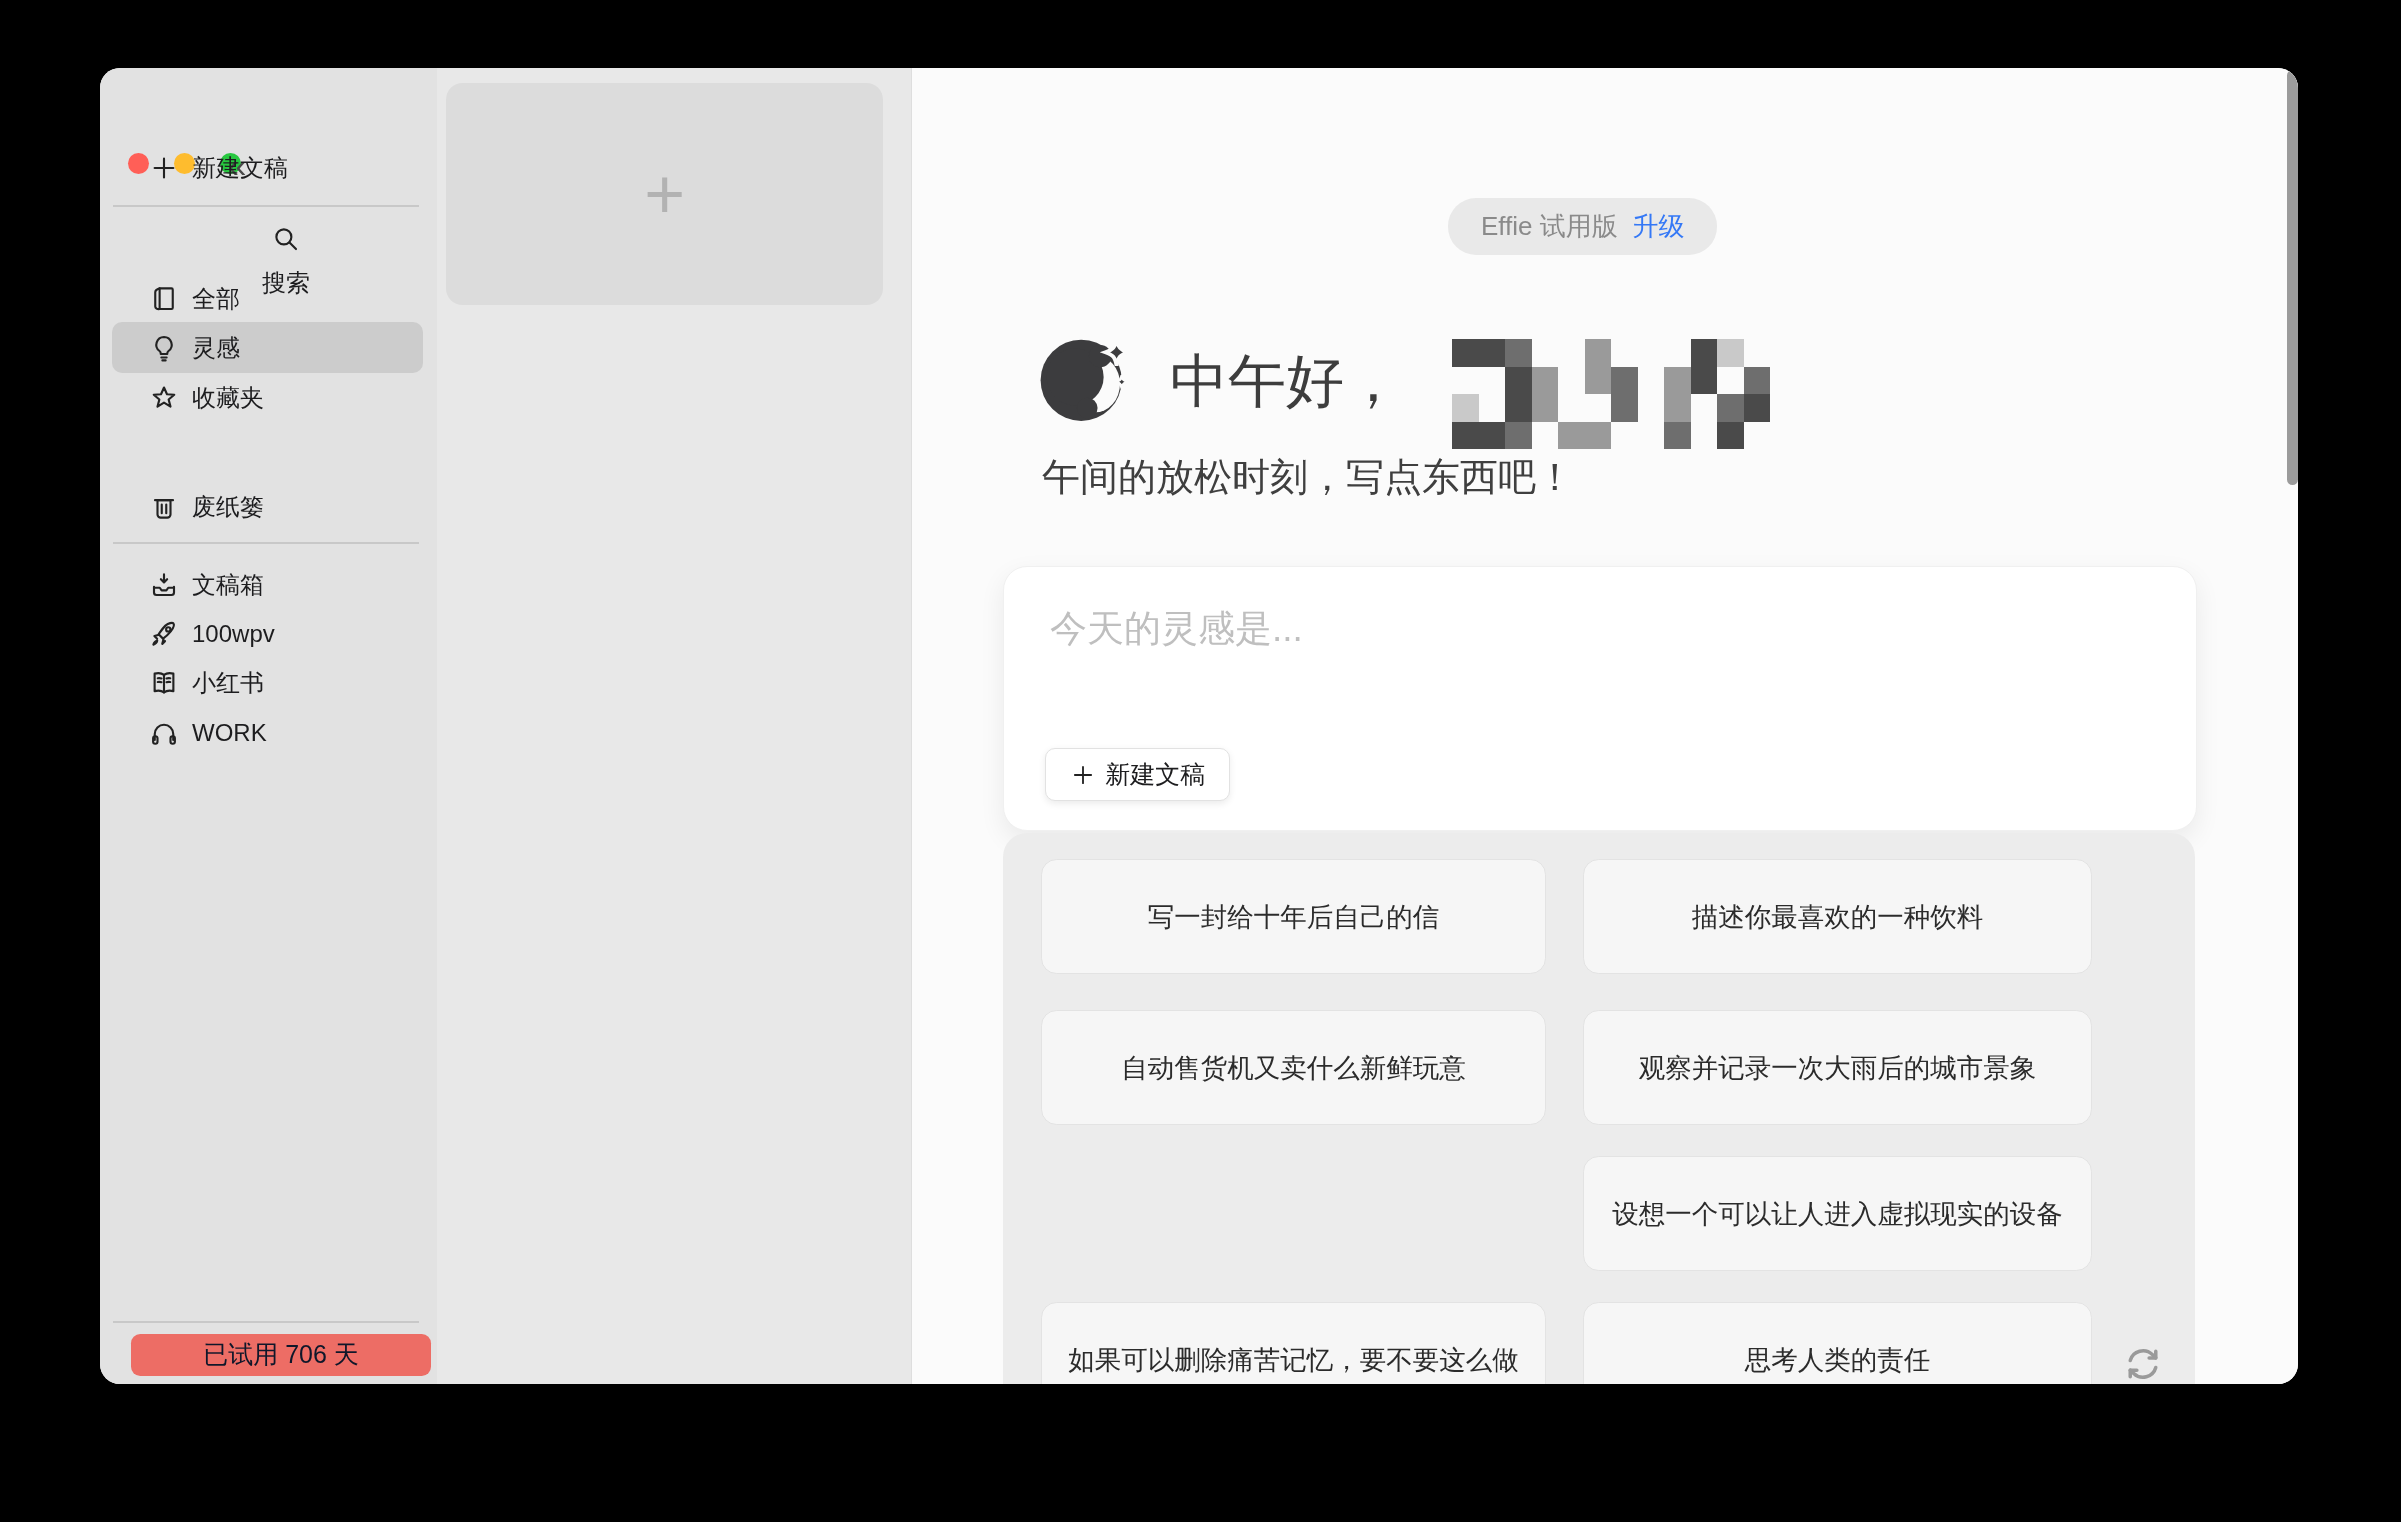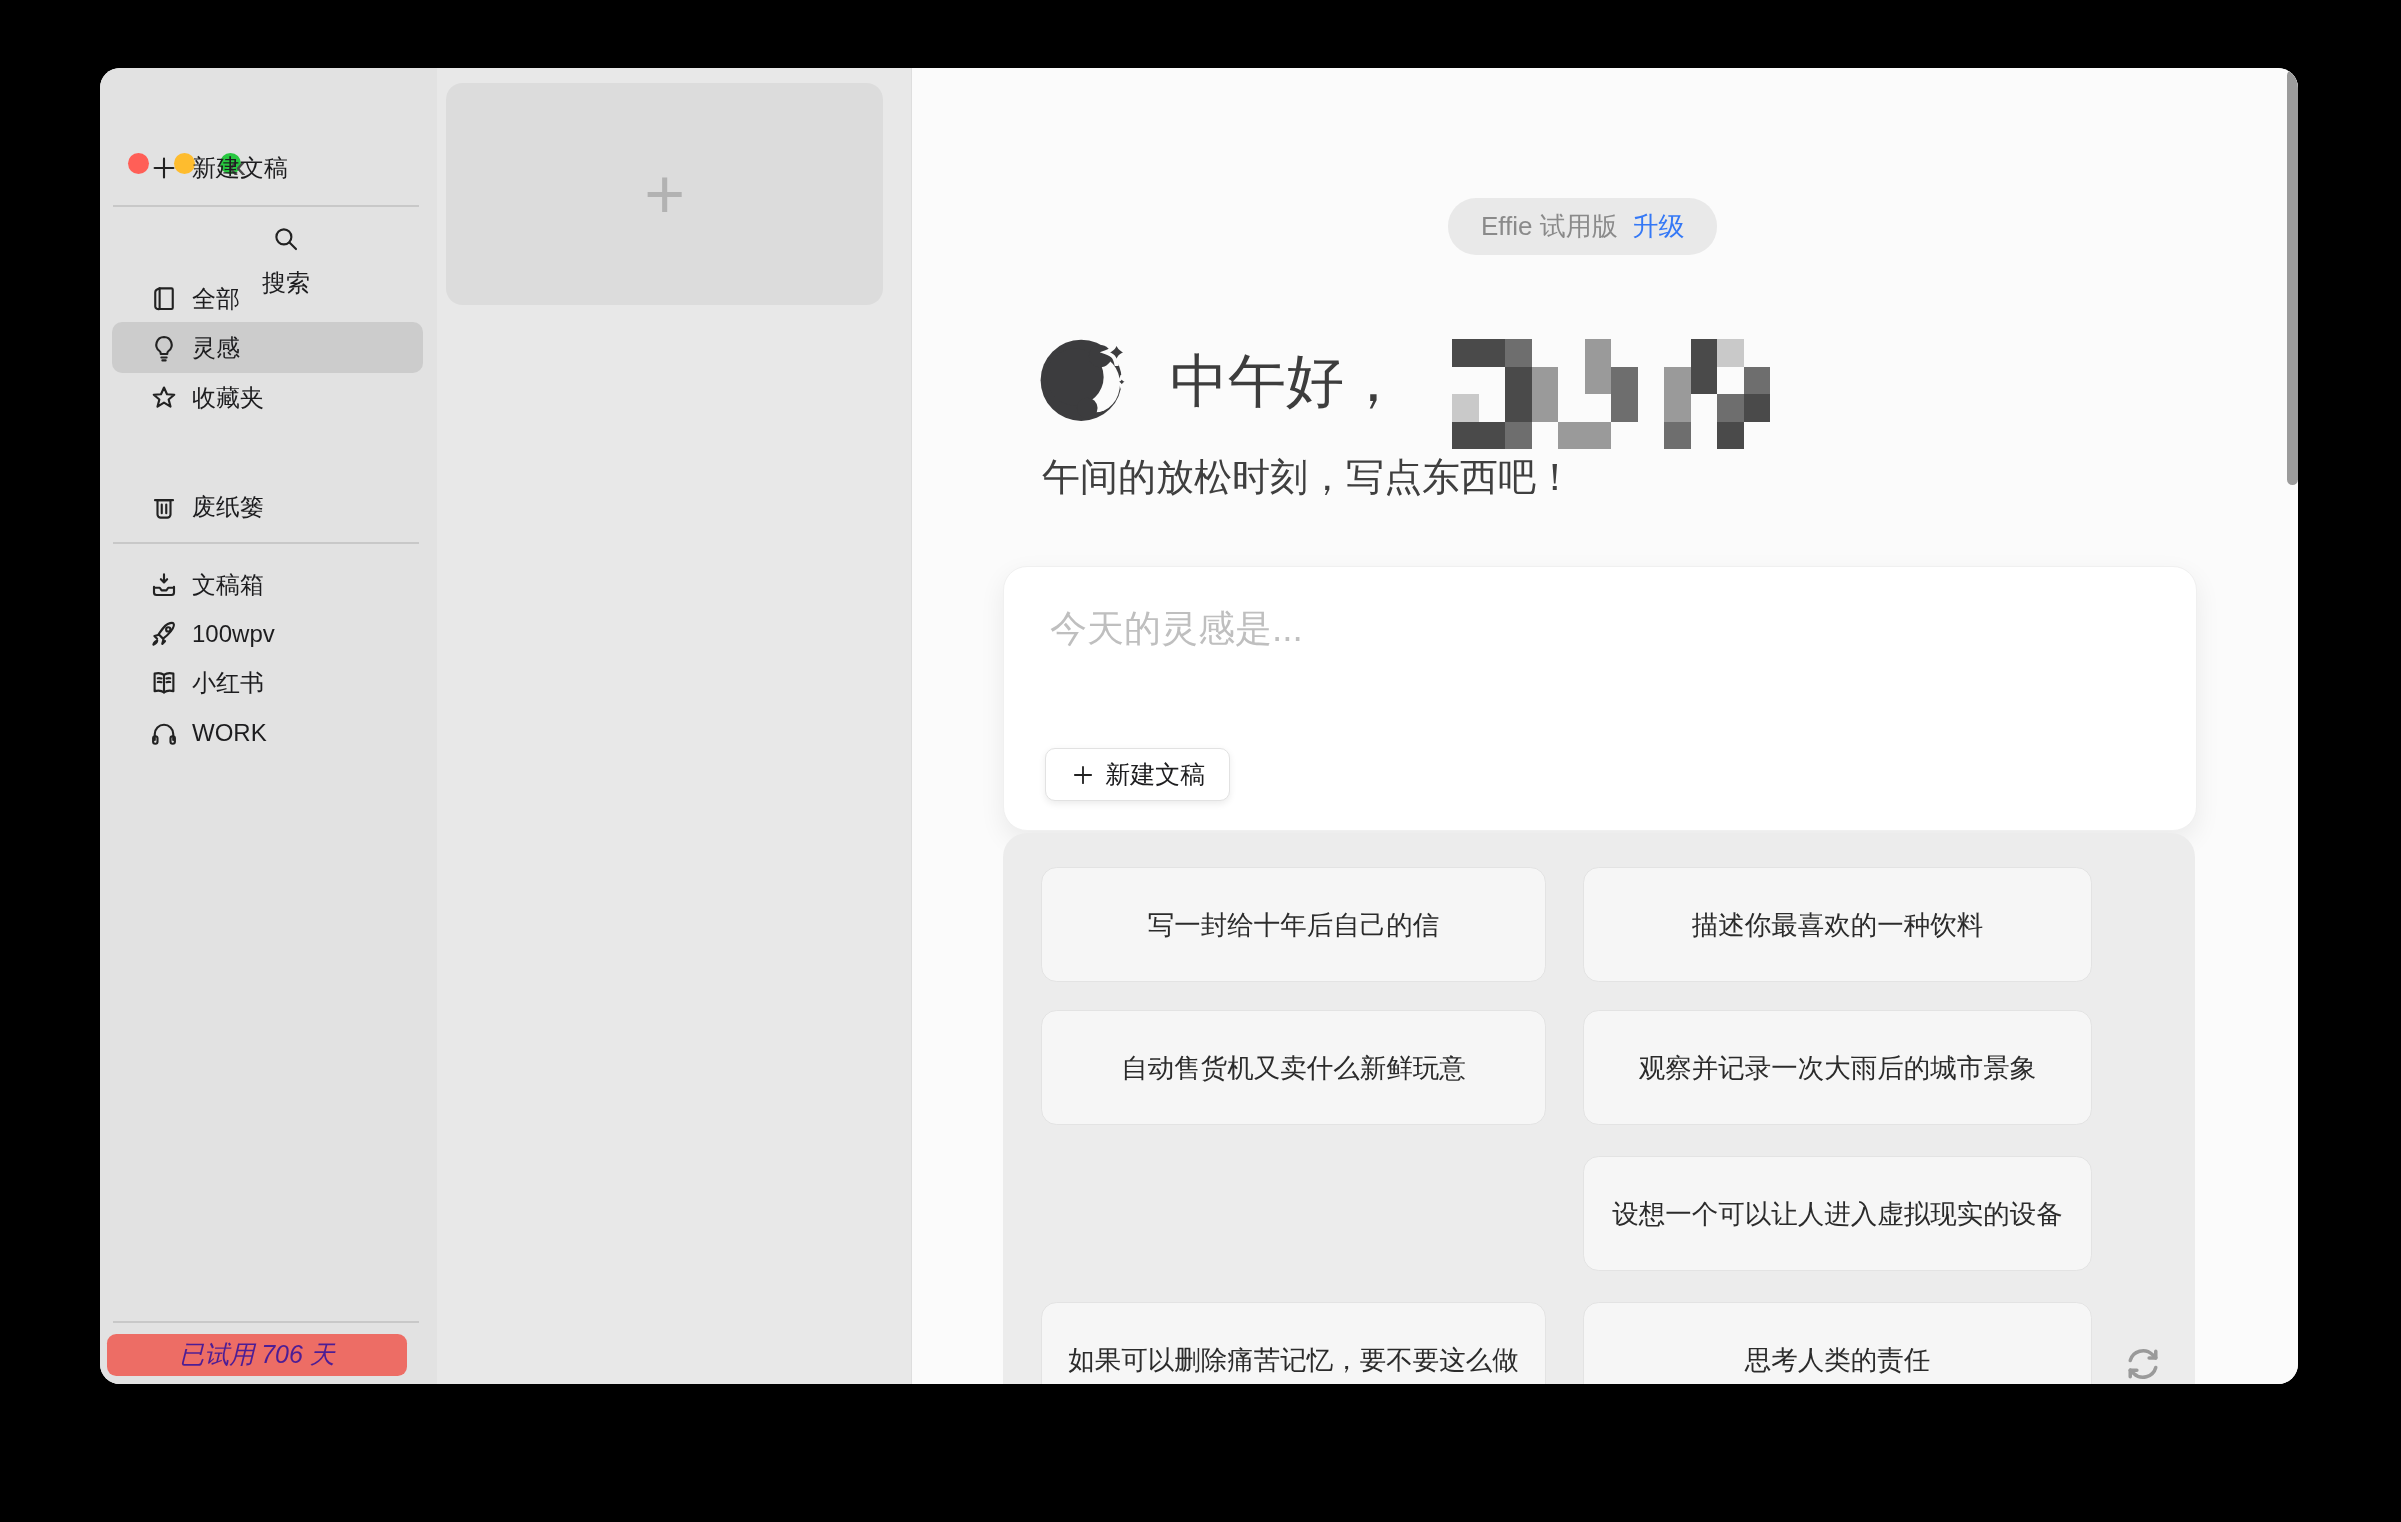--- a/index.html
+++ b/index.html
@@ -12,22 +12,22 @@
   .sidebar { position:absolute; left:0; top:0; width:337px; height:1316px; background:#e2e2e2; }
   .traffic { position:absolute; top:85px; left:27.5px; display:flex; gap:25px; }
   .light { width:21px; height:21px; border-radius:50%; }
   .light.red{ background:#ff5f57; } .light.yellow{ background:#febc2e; } .light.green{ background:#28c840; }
   .collapse { position:absolute; left:128px; top:79px; font-size:33px; color:#4a4a4a; letter-spacing:-1.8px; cursor:default; }
   .side-row { position:absolute; left:12px; width:311px; height:51px; display:flex; align-items:center;
               gap:13px; padding-left:37px; border-radius:10px; color:#1d1d1f; font-size:24px; }
   .side-row.selected { background:#cccccc; }
   .side-row svg { width:30px; height:30px; flex:0 0 30px; }
   .divider { position:absolute; left:13px; width:306px; height:1.8px; background:#c8c8c8; }
-  .trial-badge { position:absolute; left:7px; bottom:8.2px; width:300px; height:42px; background:#ed6d65;
-                 border-radius:9.2px; color:#4c1d95; font-size:25px; display:flex; align-items:center; justify-content:center;font-style:italic; }
+  .trial-badge { position:absolute; left:31px; bottom:8.2px; width:300px; height:42px; background:#ed6d65;
+                 border-radius:9.2px; color:#0f172a; font-size:25px; display:flex; align-items:center; justify-content:center; }
 
   
   .middle { position:absolute; left:337px; top:0; width:475px; height:1316px; background:#e8e8e8;
             border-right:0.9px solid #dedede; }
   .empty-card { position:absolute; left:9.2px; top:14.6px; width:437px; height:222px; background:#dcdcdc;
                 border-radius:16.5px; display:flex; align-items:center; justify-content:center; }
   .empty-plus { font-size:70px; font-weight:200; color:#b2b2b2; line-height:1; }
 
   
   .main { position:absolute; left:812px; top:0; width:1386px; height:1316px; background:#fbfbfb; }
@@ -48,21 +48,21 @@
                   border:0.9px solid #e2e2e2; border-radius:10px; display:flex; align-items:center; gap:9.2px;
                   font-size:25px; color:#1d1d1f; box-shadow:0 2.7px 7.3px rgba(0,0,0,0.08); cursor:pointer; }
   .composer-btn svg { width:26px; height:26px; }
 
   .prompt-panel { position:absolute; left:91px; top:765px; width:1192px; height:551px; background:#ececec;
                   border-radius:24px 24px 0 0; }
   .prompt-card { position:absolute; height:115px; background:#f6f6f6; border:1.8px solid #e3e3e3; border-radius:15.6px;
                  display:flex; align-items:center; justify-content:center; font-size:26.5px; color:#2b2b2b;
                  cursor:pointer; padding:0 18.3px; text-align:center; }
   .col1 { left:38px;  width:505px; } .col2 { left:580px; width:509px; }
-  .row1 { top:34px; } .row2 { top:177px; } .row3 { top:323px; } .row4 { top:469px; }
+  .row1 { top:26px; } .row2 { top:177px; } .row3 { top:323px; } .row4 { top:469px; }
   .refresh-btn { position:absolute; left:1119px; top:510px; width:42px; height:42px; cursor:pointer; }
 
   .scrollbar-thumb { position:absolute; left:2187px; top:1.8px; width:11px; height:415px;
                      background:#9b9b9b; border-radius:5.5px; }
 
   .icon-stroke { fill:none; stroke:#222; stroke-width:1.7; stroke-linecap:round; stroke-linejoin:round; }
 </style>
 </head>
 <body>
 

